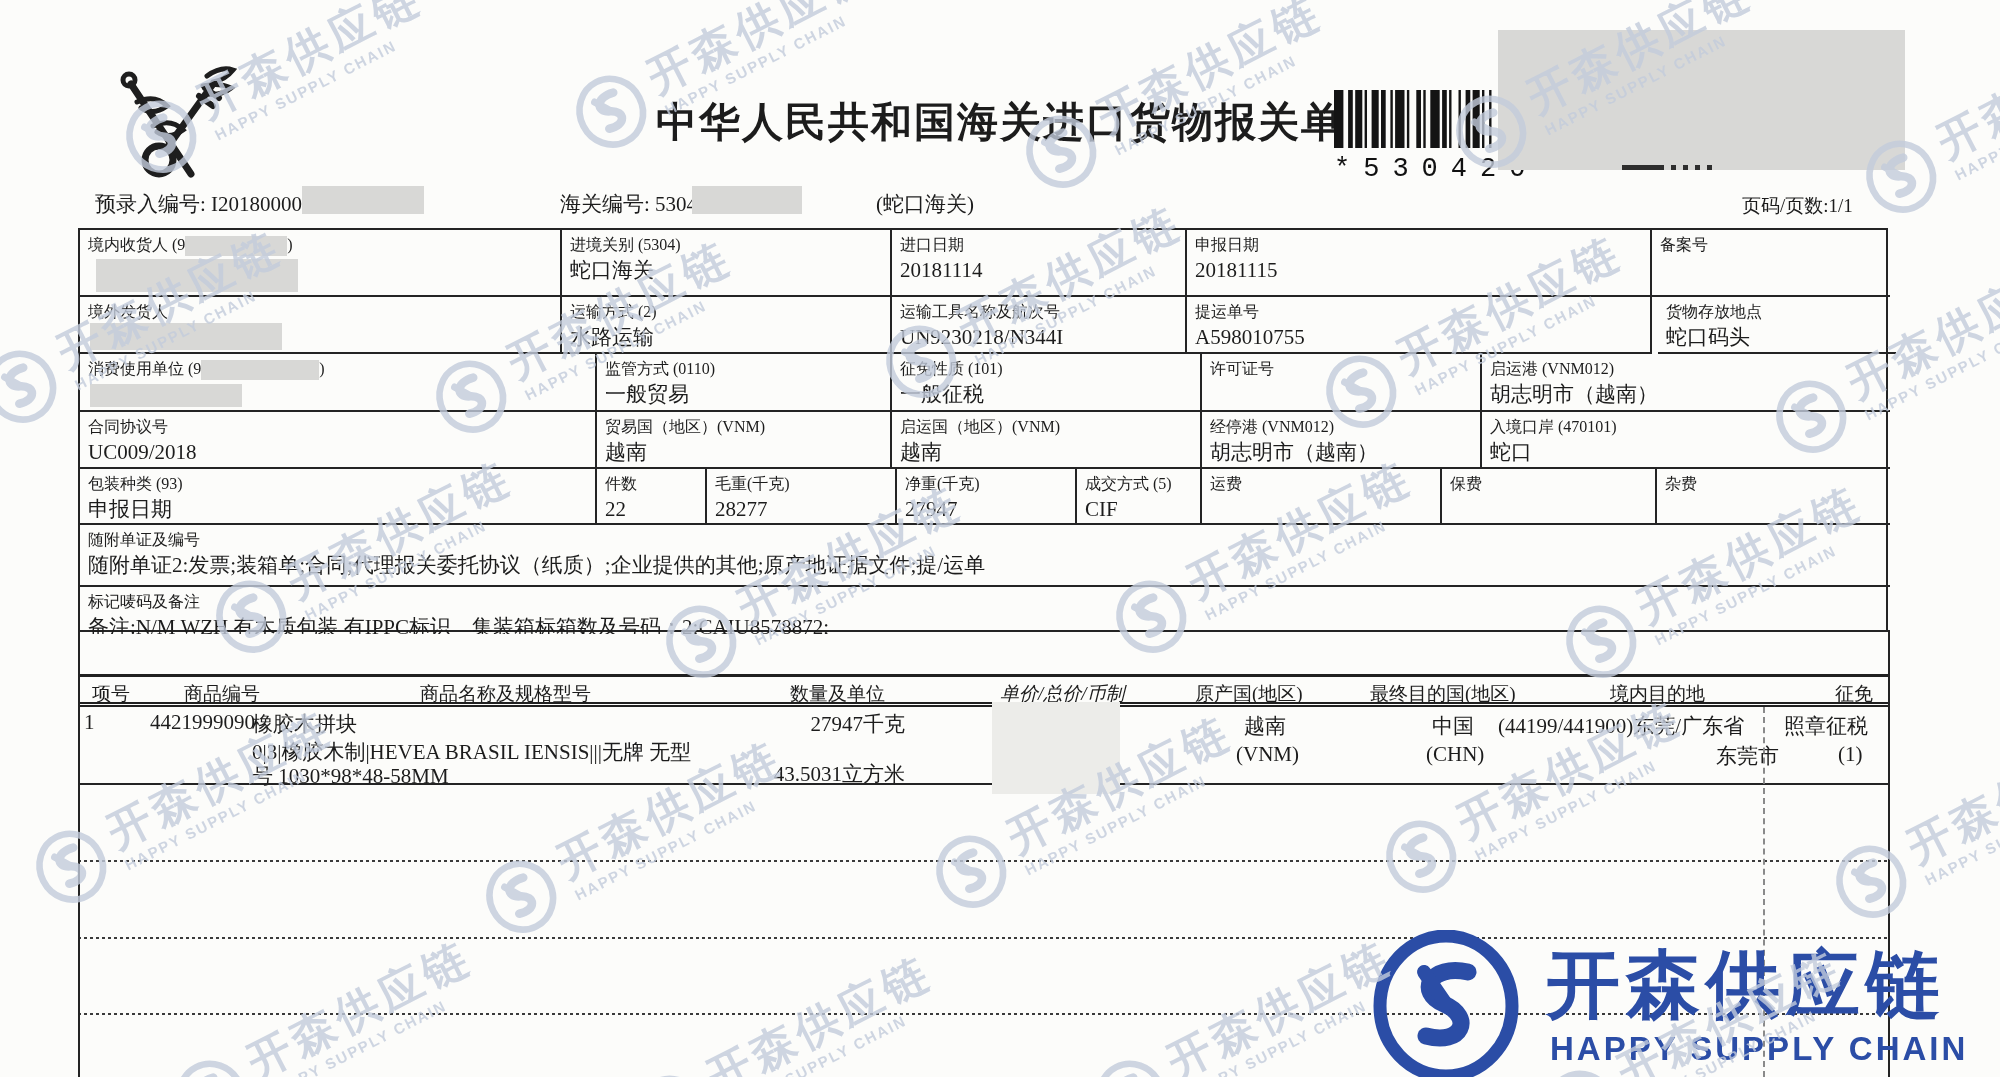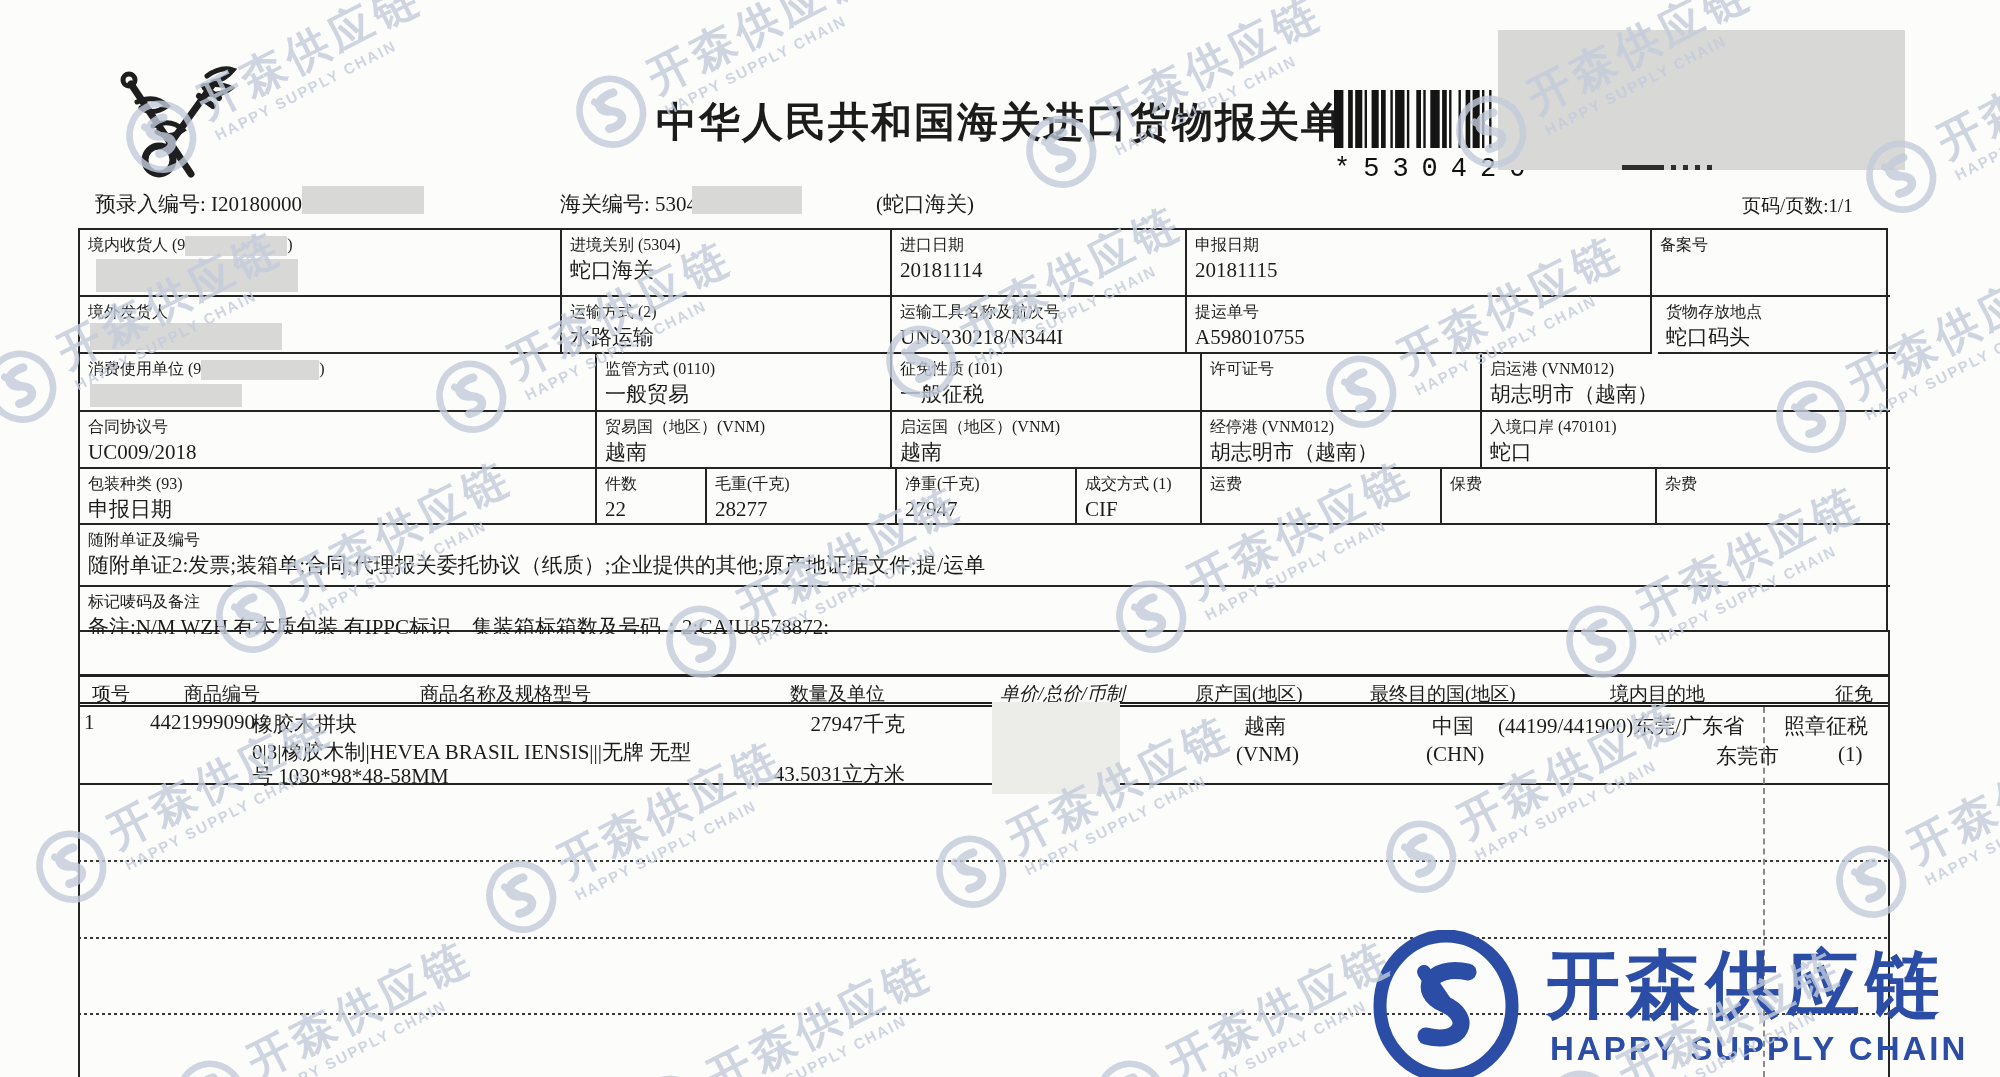--- a/index.html
+++ b/index.html
@@ -235,21 +235,21 @@
     </div>
     <div class="cell" style="left:627px;top:239px;width:190px;height:56px;">
       <div class="lb">毛重(千克)</div>
         <div class="val">28277</div>
     </div>
     <div class="cell" style="left:817px;top:239px;width:180px;height:56px;">
       <div class="lb">净重(千克)</div>
         <div class="val">27947</div>
     </div>
     <div class="cell" style="left:997px;top:239px;width:125px;height:56px;">
-      <div class="lb">成交方式 (1)</div>
+      <div class="lb">成交方式 (5)</div>
         <div class="val">CIF</div>
     </div>
     <div class="cell" style="left:1122px;top:239px;width:240px;height:56px;">
       <div class="lb">运费</div>
         <div class="val"></div>
     </div>
     <div class="cell" style="left:1362px;top:239px;width:215px;height:56px;">
       <div class="lb">保费</div>
         <div class="val"></div>
     </div>

